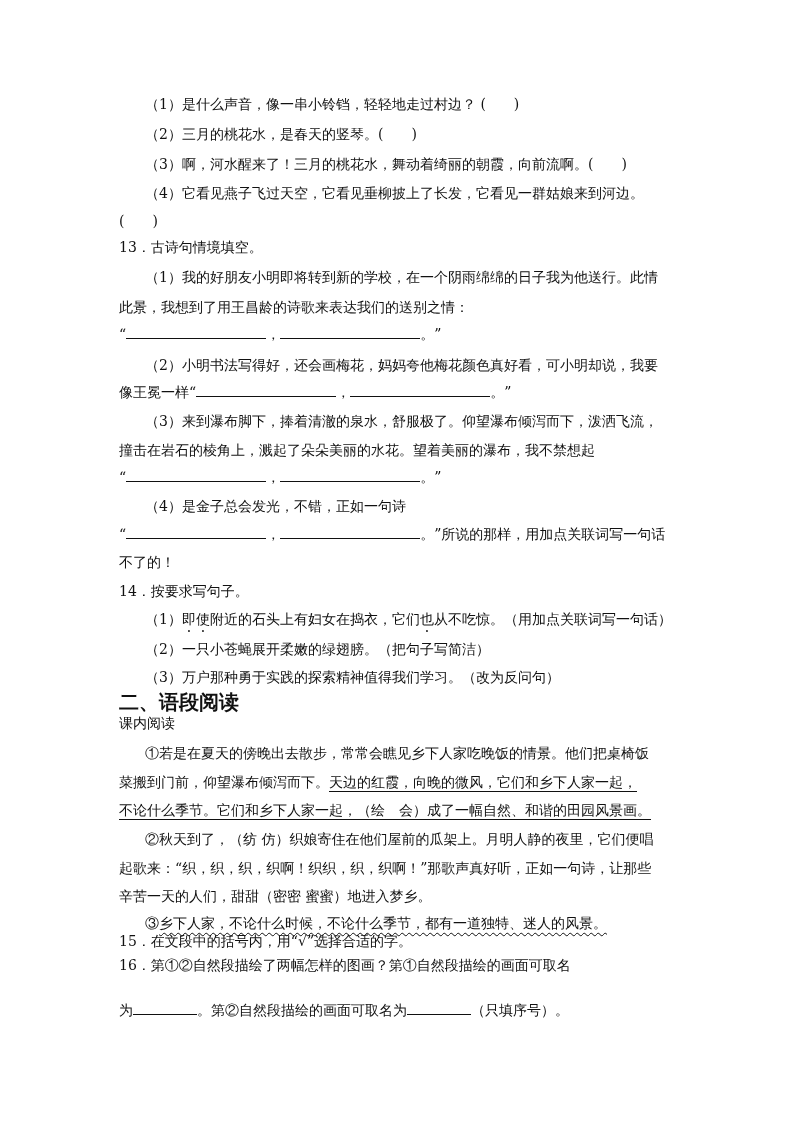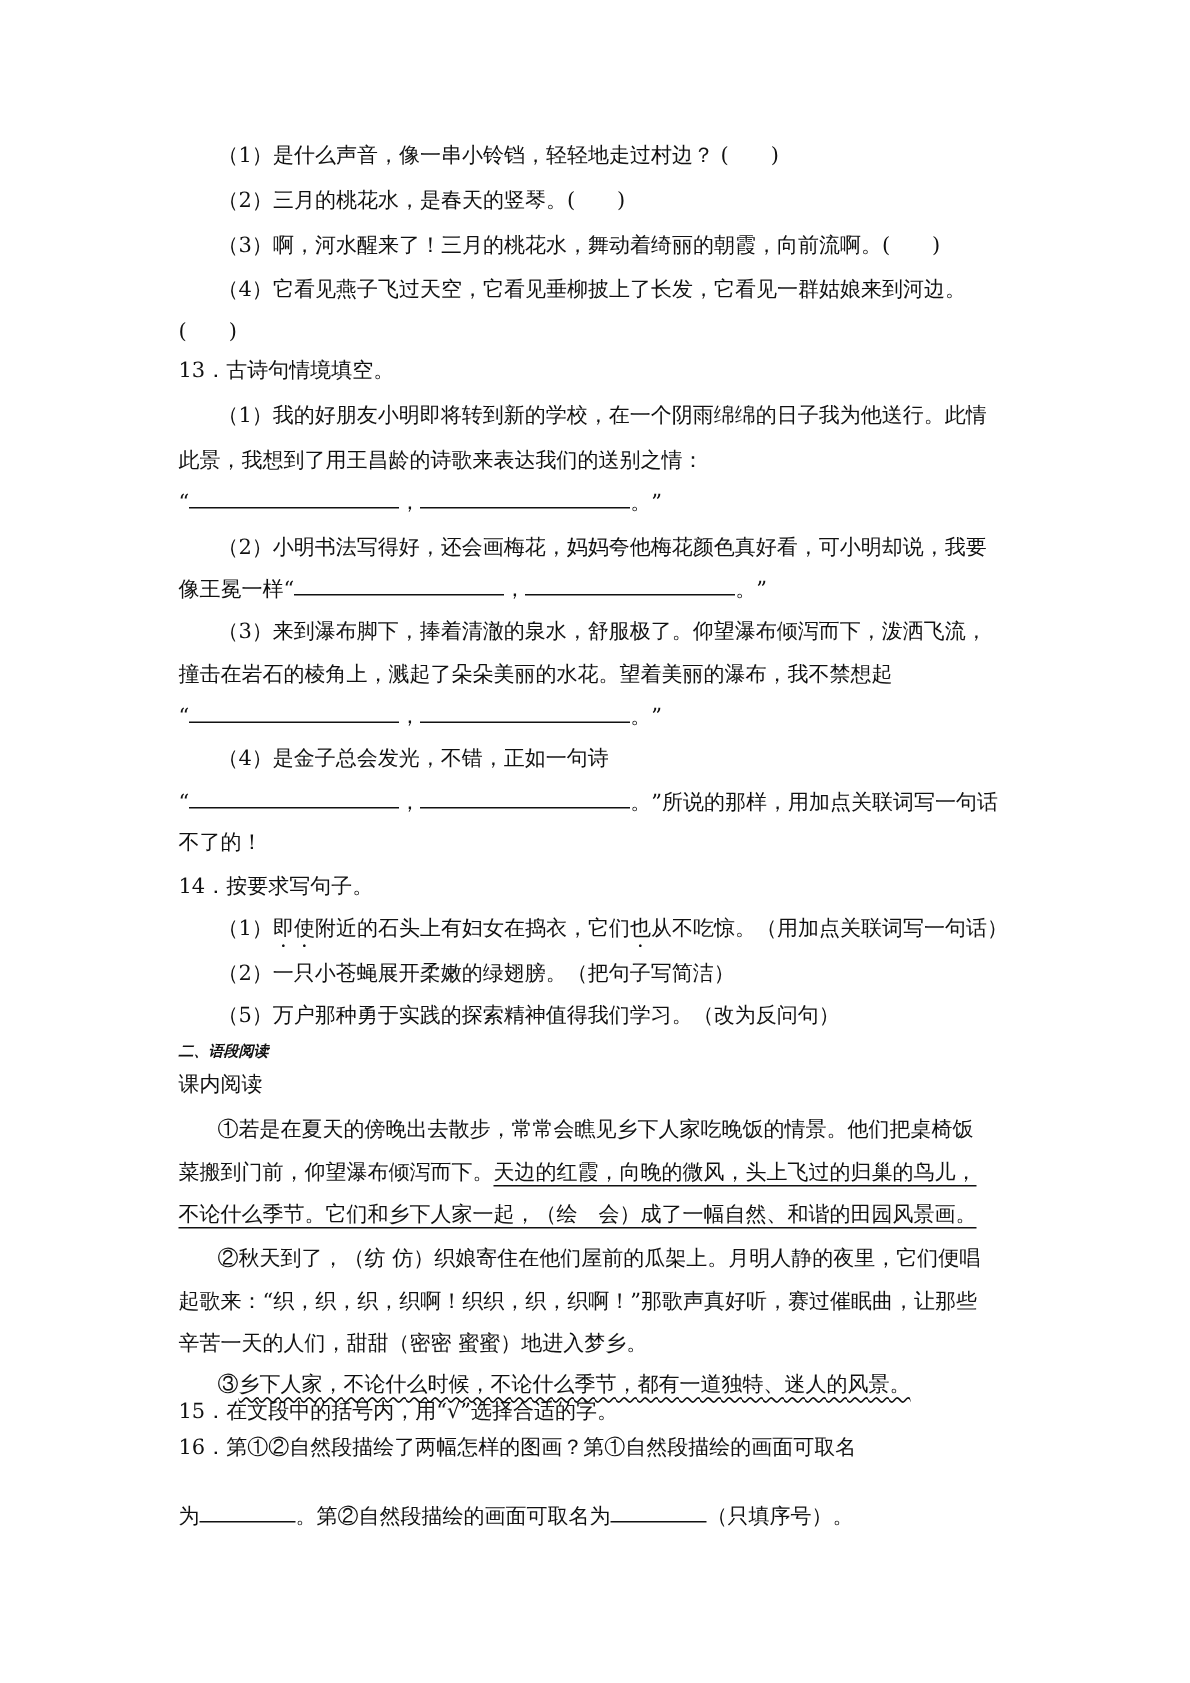--- a/index.html
+++ b/index.html
@@ -5,21 +5,21 @@
   html, body { margin:0; padding:0; background:#ffffff; }
   body { width:793px; height:1122px; position:relative; overflow:hidden;
          font-family:"DejaVu Serif","Liberation Serif",serif; color:#111; font-size:14px; }
   .line { position:absolute; left:0; white-space:nowrap; line-height:18px; }
   .indent { left:145px; }
   .flush { left:119px; }
   .blank { display:inline-block; border-bottom:1px solid #111; height:14px; vertical-align:baseline; }
   .b140 { width:140px; }
   .b65 { width:64px; }
   .paren { display:inline-block; }
-  .bold { font-family:"DejaVu Sans","Liberation Sans",sans-serif; font-weight:bold; font-size:10px;font-style:italic; }
+  .bold { font-family:"DejaVu Sans","Liberation Sans",sans-serif; font-weight:bold; font-size:20px; }
   .sans { font-family:"DejaVu Sans","Liberation Sans",sans-serif; }
   .ul { text-decoration:underline; text-underline-offset:4px; }
   .wavy { text-decoration:underline wavy; text-underline-offset:4px; text-decoration-thickness:1px;text-align:right; }
   .dot { position:relative; }
   .dot::after { content:"·"; position:absolute; left:50%; transform:translateX(-50%); bottom:-11px; font-size:14px; line-height:1; }
 </style>
 </head>
 <body>
 
 <div class="line indent" style="top:95px">
@@ -55,34 +55,34 @@
 <div class="line flush" style="top:524px">
   <span>“</span><span class="blank b140"></span><span>，</span><span class="blank b140"></span><span>。</span><span>”所说的那样，用加点关联词写一句话</span>
 </div>
 <div class="line flush" style="top:553px">不了的！</div>
 
 <div class="line flush" style="top:582px">14．按要求写句子。</div>
 <div class="line indent" style="top:610px">
   <span>（1）</span><span class="dot">即</span><span class="dot">使</span><span>附近的石头上有妇女在捣衣，它们</span><span class="dot">也</span><span>从不吃惊。（用加点关联词写一句话）</span>
 </div>
 <div class="line indent" style="top:640px">（2）一只小苍蝇展开柔嫩的绿翅膀。（把句子写简洁）</div>
-<div class="line indent" style="top:668px">（5）万户那种勇于实践的探索精神值得我们学习。（改为反问句）</div>
+<div class="line indent" style="top:668px">（3）万户那种勇于实践的探索精神值得我们学习。（改为反问句）</div>
 
 <div class="line flush bold" style="top:693px">二、语段阅读</div>
 <div class="line flush sans" style="top:714px">课内阅读</div>
 
 <div class="line indent" style="top:744px">①若是在夏天的傍晚出去散步，常常会瞧见乡下人家吃晚饭的情景。他们把桌椅饭</div>
 <div class="line flush" style="top:773px">
-  <span>菜搬到门前，仰望瀑布倾泻而下。</span><span class="ul">天边的红霞，向晚的微风，头上飞过的归巢的鸟儿，</span>
+  <span>菜搬到门前，仰望瀑布倾泻而下。</span><span class="ul">天边的红霞，向晚的微风，它们和乡下人家一起，</span>
 </div>
 <div class="line flush" style="top:801px">
   <span class="ul">不论什么季节。它们和乡下人家一起，（绘　会）成了一幅自然、和谐的田园风景画。</span>
 </div>
 <div class="line indent" style="top:830px">②秋天到了，（纺 仿）织娘寄住在他们屋前的瓜架上。月明人静的夜里，它们便唱</div>
-<div class="line flush" style="top:859px">起歌来：“织，织，织，织啊！织织，织，织啊！”那歌声真好听，赛过催眠曲，让那些</div>
+<div class="line flush" style="top:859px">起歌来：“织，织，织，织啊！织织，织，织啊！”那歌声真好听，正如一句诗，让那些</div>
 <div class="line flush" style="top:887px">辛苦一天的人们，甜甜（密密 蜜蜜）地进入梦乡。</div>
 <div class="line indent" style="top:914px">
   <span>③</span><span class="wavy">乡下人家，不论什么时候，不论什么季节，都有一道独特、迷人的风景。</span>
 </div>
 
 <div class="line flush" style="top:932px">15．在文段中的括号内，用“√”选择合适的字。</div>
 <div class="line flush" style="top:956px">16．第①②自然段描绘了两幅怎样的图画？第①自然段描绘的画面可取名</div>
 <div class="line flush" style="top:1000px">
   <span>为</span><span class="blank b65"></span><span>。第②自然段描绘的画面可取名为</span><span class="blank b65"></span><span>（只填序号）。</span>
 </div>

